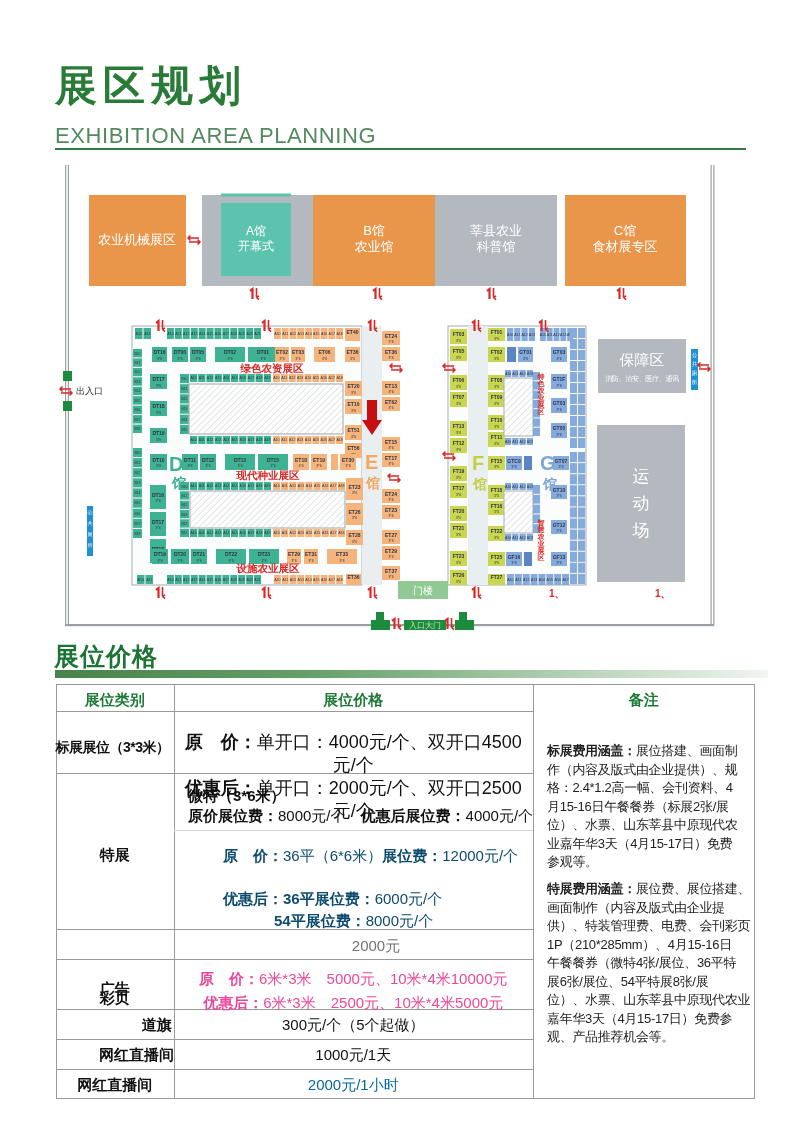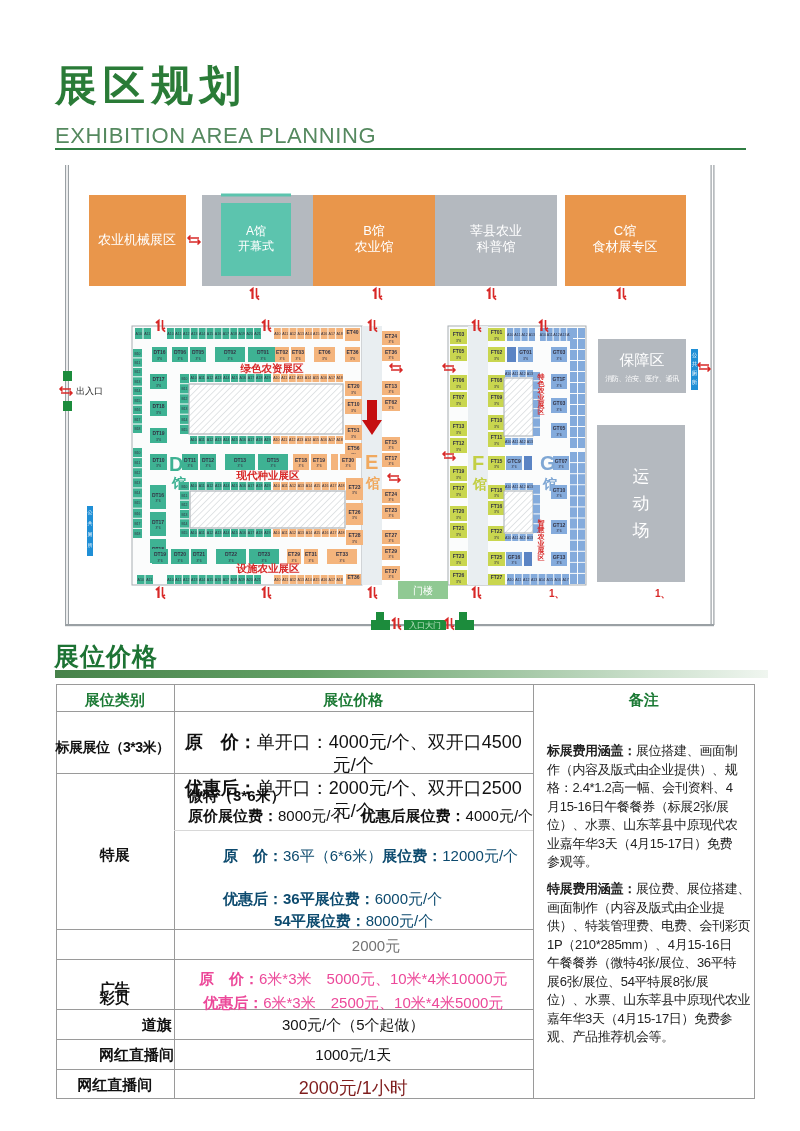--- a/index.html
+++ b/index.html
@@ -1101,17 +1101,17 @@
 <div class="abs" style="left:223px;top:845px;width:310px;font-size:15px;color:#0c4a6e;line-height:21.6px;"><b>原　价：</b>36平（6*6米）<b>展位费：</b>12000元/个<br><br><b>优惠后：36平展位费：</b>6000元/个<br><span style="padding-left:51px"><b>54平展位费：</b>8000元/个</span></div>
 
 <div class="abs" style="left:174px;top:937px;width:404px;text-align:center;font-size:15px;font-weight:normal;color:#737373;">2000元</div>
 
 <div class="abs" style="left:174px;top:967px;width:358.5px;text-align:center;font-size:15px;color:#ec4899;line-height:24px;"><b>原　价：</b>6米*3米　5000元、10米*4米10000元<br><b>优惠后：</b>6米*3米　2500元、10米*4米5000元</div>
 
 <div class="abs" style="left:174px;top:1016px;width:358.5px;text-align:center;font-size:15px;font-weight:normal;color:#111;">300元/个（5个起做）</div>
 
 <div class="abs" style="left:174px;top:1046px;width:358.5px;text-align:center;font-size:15px;font-weight:normal;color:#111;">1000元/1天</div>
 
-<div class="abs" style="left:174px;top:1076px;width:358.5px;text-align:center;font-size:18px;font-weight:normal;color:#7f1d1d;">2000元/1小时</div>
+<div class="abs" style="left:174px;top:1076px;width:358.5px;text-align:center;font-size:15px;font-weight:normal;color:#0369a1;">2000元/1小时</div>
 
 <div class="abs" style="left:547px;top:742px;width:200px;font-size:13px;color:#222;line-height:18.5px;white-space:nowrap;letter-spacing:-0.3px;"><b>标展费用涵盖：</b>展位搭建、画面制<br>作（内容及版式由企业提供）、规<br>格：2.4*1.2高一幅、会刊资料、4<br>月15-16日午餐餐券（标展2张/展<br>位）、水票、山东莘县中原现代农<br>业嘉年华3天（4月15-17日）免费<br>参观等。</div>
 
 <div class="abs" style="left:547px;top:880px;width:200px;font-size:13px;color:#222;line-height:18.5px;white-space:nowrap;letter-spacing:-0.3px;"><b>特展费用涵盖：</b>展位费、展位搭建、<br>画面制作（内容及版式由企业提<br>供）、特装管理费、电费、会刊彩页<br>1P（210*285mm）、4月15-16日<br>午餐餐券（微特4张/展位、36平特<br>展6张/展位、54平特展8张/展<br>位）、水票、山东莘县中原现代农业<br>嘉年华3天（4月15-17日）免费参<br>观、产品推荐机会等。</div>
 
 </body></html>

